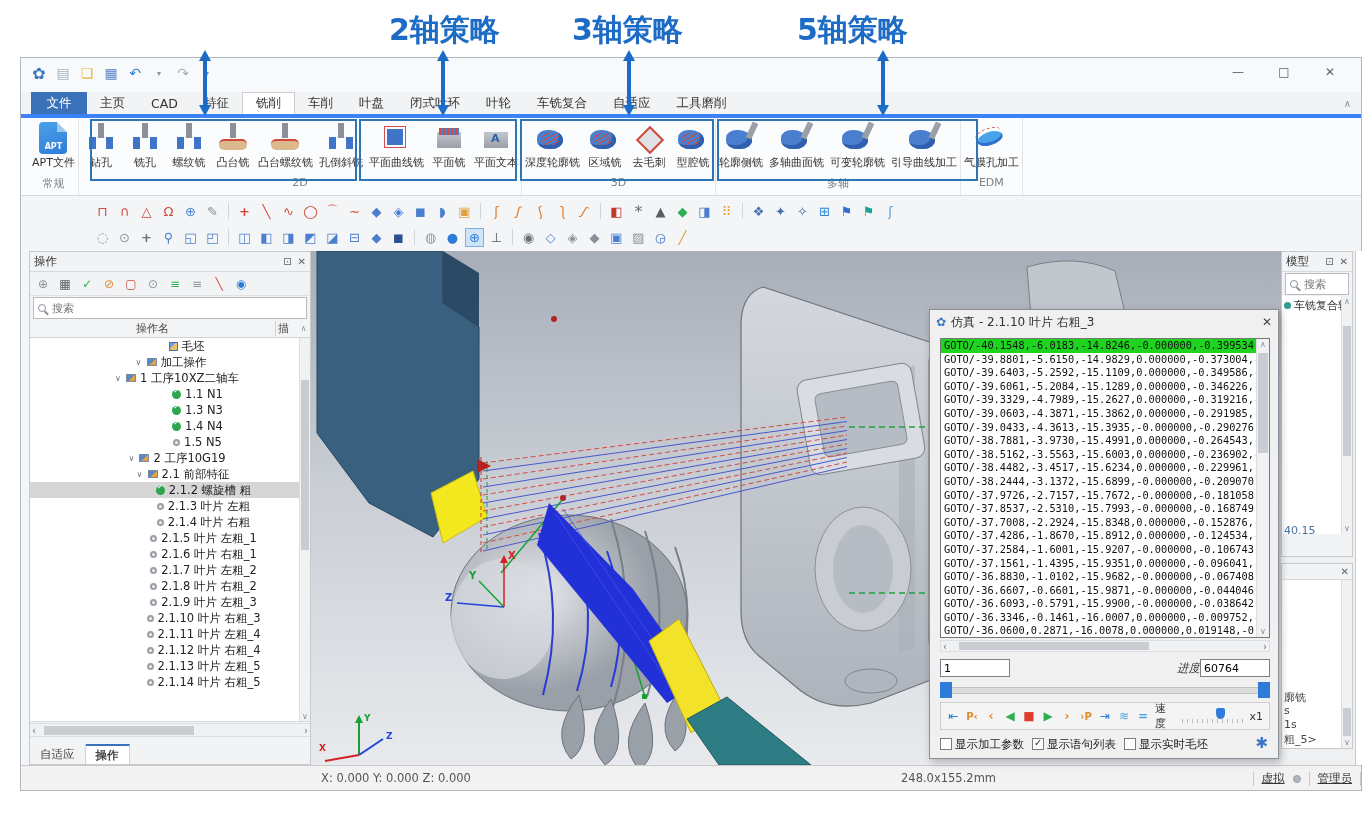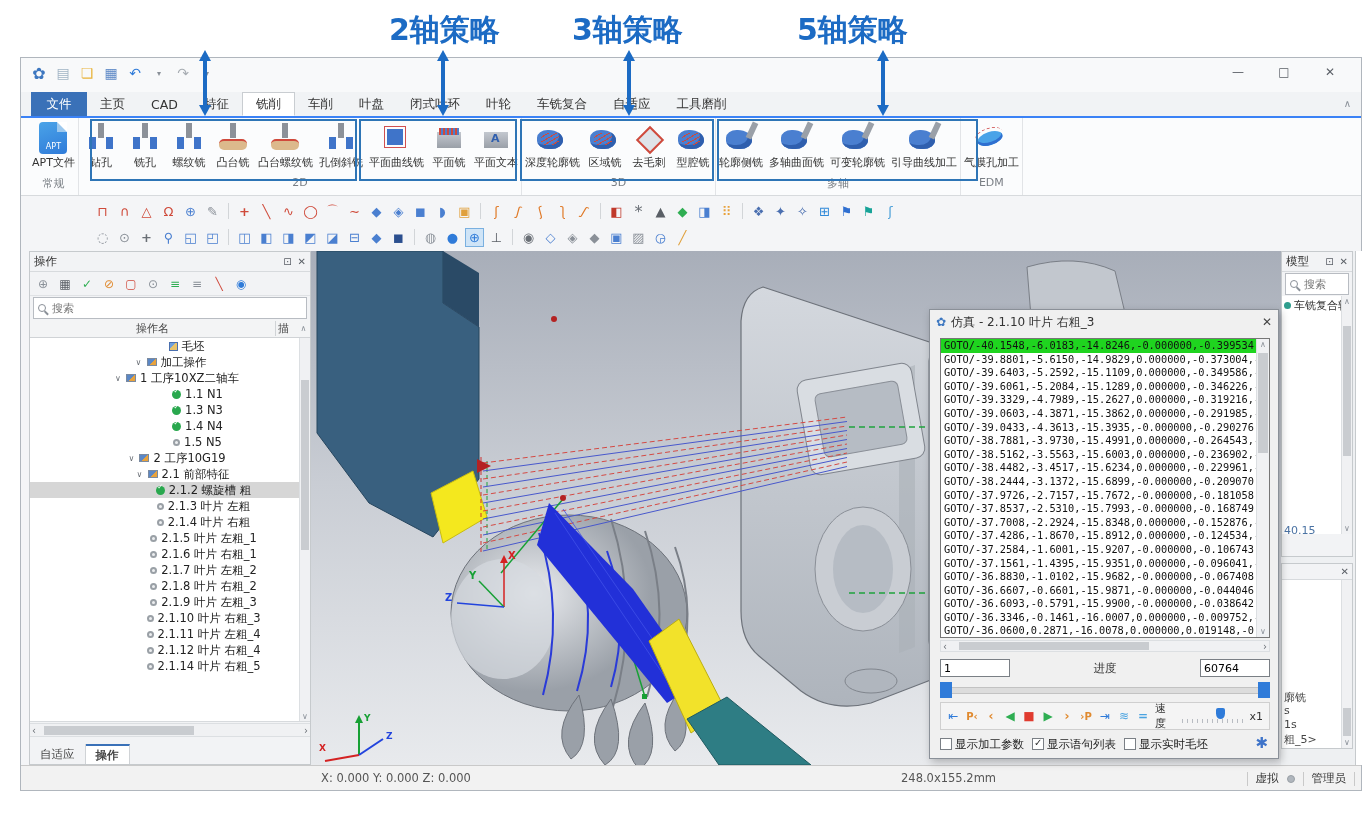--- a/index.html
+++ b/index.html
@@ -12,35 +12,35 @@
   #win{position:absolute;left:20px;top:57px;width:1342px;height:734px;background:#f4f5f7;
        border:1px solid #b0b6bd;box-sizing:border-box;}
   #win *{box-sizing:border-box;}
   
   #titlebar{position:absolute;left:0;top:0;width:1340px;height:34px;background:#f8f9fa;}
   #quick{position:absolute;left:8px;top:5px;display:flex;align-items:center;gap:4px;}
   .qi{width:20px;height:20px;display:inline-flex;align-items:center;justify-content:center;font-size:14px;cursor:default;}
   #wctl{position:absolute;right:8px;top:0;display:flex;}
   .wc{width:46px;height:28px;display:flex;align-items:center;justify-content:center;color:#5a5f66;font-size:12px;}
   
-  #tabbar{position:absolute;left:0;top:34px;width:1340px;height:26px;background:#f1f3f5;border-bottom:2px solid #3b82f6;display:flex;align-items:stretch;}
+  #tabbar{position:absolute;left:0;top:34px;width:1340px;height:26px;background:#f1f3f5;border-bottom:4px solid #3b82f6;display:flex;align-items:stretch;}
   #filebtn{width:56px;margin-left:10px;background:#3a71b8;color:#fff;display:flex;align-items:center;justify-content:center;font-size:12.5px;}
   #tabs{display:flex;align-items:stretch;}
   .tab{padding:0 13px;display:flex;align-items:center;font-size:12.5px;color:#333;}
   .tab.active{background:#fff;border:1px solid #c9cdd1;border-bottom:1px solid #fff;}
   #ribcollapse{position:absolute;right:10px;top:6px;color:#8a9098;font-size:10px;}
   
   #ribbon{position:absolute;left:0;top:60px;width:1340px;height:78px;background:#fbfcfd;border-bottom:1px solid #d7dadd;display:flex;padding-left:8px;}
   .rgroup{border-right:1px solid #e2e4e7;display:flex;flex-direction:column;}
   .ritems{height:58px;display:flex;align-items:flex-start;padding-top:2px;}
   .rlabel{height:16px;text-align:center;font-size:11px;color:#7a7f85;}
   .ribtn{display:flex;flex-direction:column;align-items:center;padding:0 3px;min-width:42px;}
   .rtext{font-size:11px;color:#333;white-space:nowrap;}
   .ric{width:38px;height:32px;margin:2px auto 1px;position:relative;}
-  .ribadge{position:absolute;bottom:3px;left:0;right:0;text-align:center;font-size:8px;font-weight:normal;color:#fff;}
+  .ribadge{position:absolute;bottom:3px;left:0;right:0;text-align:center;font-size:8px;font-weight:bold;color:#fff;}
   .ic-apt{width:28px;background:linear-gradient(160deg,#4aa3e8,#2f7bd9);border-radius:4px;}
   .ic-apt::after{content:"";position:absolute;right:0;top:0;border:5px solid #fff;border-left-color:#9cc8ee;border-bottom-color:#9cc8ee;}
   .ic-drill::before,.ic-drill2::before,.ic-thread::before,.ic-chamfer::before,.ic-boss::before{
     content:"";position:absolute;left:50%;margin-left:-3px;top:1px;width:6px;height:15px;background:#8c9199;}
   .ic-drill::after,.ic-drill2::after,.ic-thread::after,.ic-chamfer::after{
     content:"";position:absolute;left:7px;top:15px;width:7px;height:12px;background:#3f74c9;box-shadow:17px 0 #3f74c9;}
   .ic-boss::after{content:"";position:absolute;left:5px;top:17px;width:28px;height:9px;background:#dcb98c;border-radius:5px;border-top:2px solid #d04a3c;}
   .ic-pcurve::before{content:"";position:absolute;left:10px;top:7px;width:16px;height:16px;background:#3f74c9;outline:1px solid #d05050;outline-offset:2px;}
   .ic-pmill::before,.ic-ptext::before{content:"";position:absolute;left:7px;top:10px;width:24px;height:16px;background:linear-gradient(#c3c8cf,#9aa0a8);}
   .ic-pmill::after{content:"";position:absolute;left:9px;top:6px;width:20px;height:7px;background:repeating-linear-gradient(90deg,#d04a3c 0 2px,#4a7fd0 2px 4px);}
@@ -121,21 +121,21 @@
   #dlines{position:absolute;left:0;top:0;right:13px;bottom:0;overflow:hidden;}
   .gline{height:13.6px;line-height:13.6px;font-family:"DejaVu Sans Mono","Liberation Mono",monospace;
          font-size:10.3px;white-space:nowrap;overflow:hidden;padding-left:3px;color:#111;}
   .gline.hl{background:#1fd41f;}
   #dvscroll{position:absolute;right:0;top:0;width:13px;bottom:0;background:#f0f1f3;border-left:1px solid #dcdfe2;}
   #dvthumb{position:absolute;left:1px;right:1px;top:14px;height:100px;background:#c9ccd0;}
   #dhscroll{position:absolute;left:10px;top:330px;width:330px;height:12px;background:#f0f1f3;border:1px solid #dcdfe2;}
   #dhthumb{position:absolute;left:18px;top:1px;width:190px;height:8px;background:#c9ccd0;}
   #dprogress{position:absolute;left:10px;top:348px;width:330px;height:20px;display:flex;align-items:center;}
   #dprogress input{width:70px;height:18px;border:1px solid #7a7f85;font-size:11px;padding:0 3px;font-family:inherit;}
-  #plabel{flex:1;text-align:center;font-size:11.5px;color:#333;}
+  #plabel{flex:1;text-align:right;font-size:11.5px;color:#333;font-style:italic;}
   #drange{position:absolute;left:10px;top:372px;width:330px;height:16px;}
   #dtrack{position:absolute;left:0;right:0;top:5px;height:7px;background:#dcdcdc;border:1px solid #c2c2c2;}
   .rhandle{position:absolute;top:0;width:12px;height:16px;background:#2f7bd9;}
   #dplayback{position:absolute;left:10px;top:392px;width:330px;height:28px;border:1px solid #cfcfcf;
              display:flex;align-items:center;gap:6px;padding:0 6px;background:#f4f4f4;}
   .pbtn{display:inline-flex;align-items:center;justify-content:center;min-width:12px;font-size:12px;}
   #speedlabel{font-size:11px;color:#333;}
   #speedslider{position:relative;width:64px;height:16px;}
   #speedticks{position:absolute;left:0;right:0;bottom:1px;height:4px;
       background:repeating-linear-gradient(90deg,#b8bcc2 0 1px,transparent 1px 5px);}
@@ -144,21 +144,21 @@
   #dchecks{position:absolute;left:10px;top:426px;width:330px;height:16px;display:flex;align-items:center;gap:8px;}
   .ckrow{display:inline-flex;align-items:center;gap:3px;font-size:11.5px;color:#222;}
   .ckbox{width:12px;height:12px;border:1px solid #7a7f85;background:#fff;position:relative;flex:none;}
   .ckbox.checked::after{content:"✓";position:absolute;left:1px;top:-2px;font-size:10px;color:#333;}
   #dgear{position:absolute;right:2px;top:-2px;color:#3f74c9;font-size:15px;}
   
   #statusbar{position:absolute;left:0;top:707px;width:1340px;height:25px;background:#f2f2f2;
              border-top:1px solid #c9c9c9;font-size:11.5px;color:#555;}
   #sbcoords{position:absolute;left:300px;top:5px;}
   #sbsize{position:absolute;left:880px;top:5px;}
-  #sbright{position:absolute;right:6px;top:0;height:25px;display:flex;align-items:center;gap:8px;color:#333;}
+  #sbright{position:absolute;right:0;top:0;height:25px;display:flex;align-items:center;gap:8px;color:#333;text-decoration:underline;}
   .sbsep{width:1px;height:14px;background:#c9c9c9;}
   .sbdot{width:8px;height:8px;border-radius:50%;background:#b0b6bd;border:1px solid #9aa0a6;}
 </style>
 </head>
 <body>
 
 <div id="stage">
 
   <div class="anno-label" style="left:389px">2轴策略</div>
   <div class="anno-label" style="left:572px">3轴策略</div>
@@ -716,20 +716,26 @@
           <div class="trow">
             <span class="tindent" style=";width:56px"></span>
             <span class="texp"></span>
             <span class="tmark m-gray"></span>
             <span class="tlabel">2.1.12 叶片 右粗_4</span>
           </div>
           <div class="trow">
             <span class="tindent" style=";width:56px"></span>
             <span class="texp"></span>
             <span class="tmark m-gray"></span>
+            <span class="tlabel">2.1.13 叶片 左粗_5</span>
+          </div>
+          <div class="trow">
+            <span class="tindent" style=";width:56px"></span>
+            <span class="texp"></span>
+            <span class="tmark m-gray"></span>
             <span class="tlabel">2.1.14 叶片 右粗_5</span>
           </div>
         </div>
       <div id="hscroll">
         <span class="harr" style="left:2px">‹</span>
           <div id="hthumb"></div>
           <span class="harr" style="right:2px">›</span>
       </div>
       <div id="lptabs">
 

